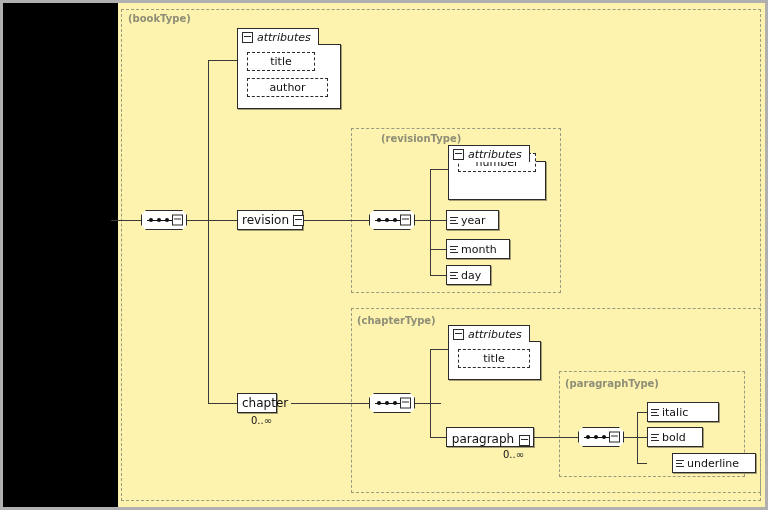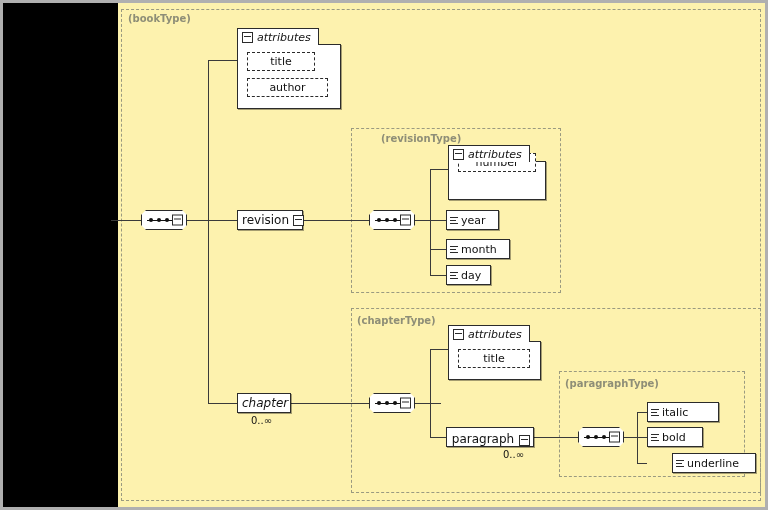--- a/index.html
+++ b/index.html
@@ -304,21 +304,21 @@
     </div>
     <div class="leafbox" style="left:443px;top:262px;width:45px;">
       <span class="lines-icon">
           <i></i>
           <i></i>
           <i></i>
         </span>
       <span class="lbl">day</span>
     </div>
 
-    <div class="ebox" style="left:234px;top:390px;width:54px;font-style:italic;">
+    <div class="ebox" style="left:234px;top:390px;width:40px;">
       <span class="lbl">chapter</span>
     </div>
     <div class="occ" style="left:248px;top:412px;">0..∞</div>
 
     <div class="seqnode" style="left:366px;top:390px;">
       <span class="seq-line"></span>
       <span class="seq-dots">
         <span></span>
           <span></span>
           <span></span>

